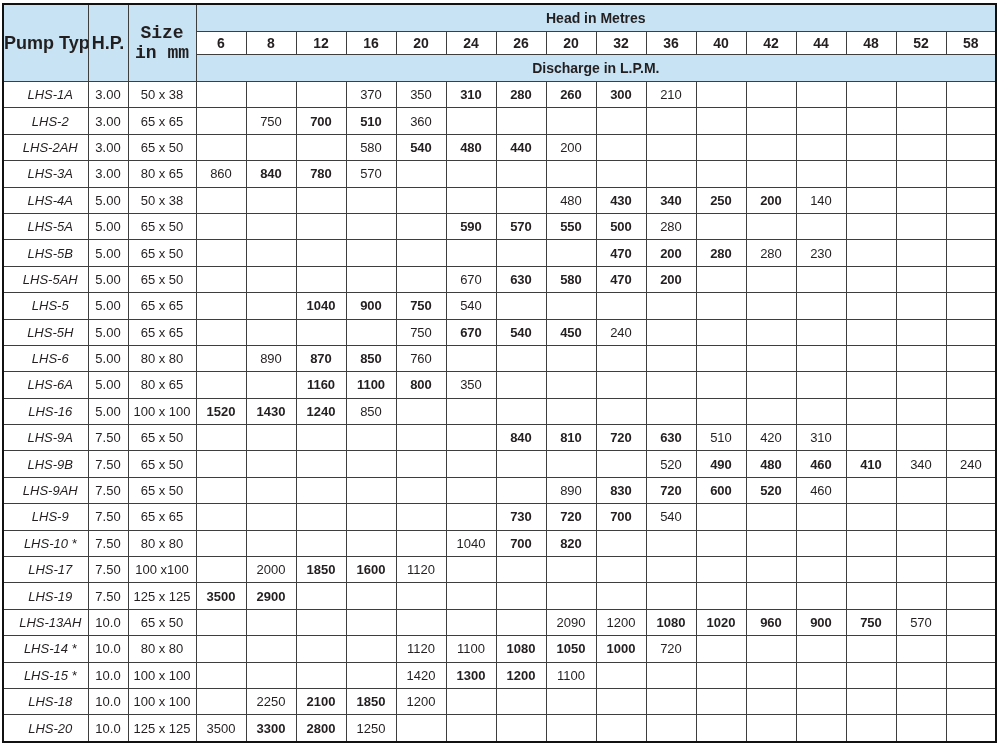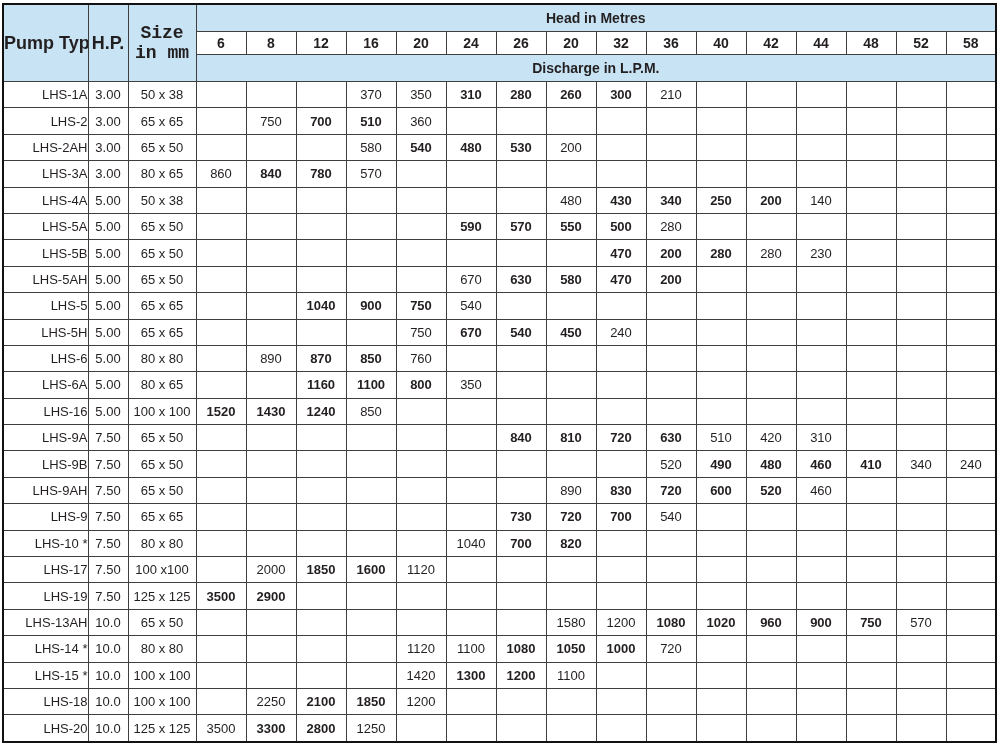--- a/index.html
+++ b/index.html
@@ -35,21 +35,21 @@
     font-weight:bold;
     font-size:14px;
     height:22px;
     text-align:center;
   }
   tbody td{
     height:25.4px;
     font-size:13px;
     background:#ffffff;
   }
-  td.pump{text-align:right;padding-left:9px;}
+  td.pump{text-align:center;padding-left:9px;font-style:italic;}
   td.ctr{text-align:center;}
   td.bold{font-weight:bold;}
 </style>
 </head>
 <body>
 
 <table class="pump-table">
   <colgroup>
     <col style="width:85px">
     <col style="width:40px">
@@ -131,21 +131,21 @@
       <tr>
         <td class="pump">LHS-2AH</td>
         <td class="ctr">3.00</td>
         <td class="ctr">65 x 50</td>
         <td class="ctr"></td>
         <td class="ctr"></td>
         <td class="ctr"></td>
         <td class="ctr">580</td>
         <td class="ctr bold">540</td>
         <td class="ctr bold">480</td>
-        <td class="ctr bold">530</td>
+        <td class="ctr bold">440</td>
         <td class="ctr">200</td>
         <td class="ctr"></td>
         <td class="ctr"></td>
         <td class="ctr"></td>
         <td class="ctr"></td>
         <td class="ctr"></td>
         <td class="ctr"></td>
         <td class="ctr"></td>
         <td class="ctr"></td>
       </tr>
@@ -510,21 +510,21 @@
         <td class="pump">LHS-13AH</td>
         <td class="ctr">10.0</td>
         <td class="ctr">65 x 50</td>
         <td class="ctr"></td>
         <td class="ctr"></td>
         <td class="ctr"></td>
         <td class="ctr"></td>
         <td class="ctr"></td>
         <td class="ctr"></td>
         <td class="ctr"></td>
-        <td class="ctr">1580</td>
+        <td class="ctr">2090</td>
         <td class="ctr">1200</td>
         <td class="ctr bold">1080</td>
         <td class="ctr bold">1020</td>
         <td class="ctr bold">960</td>
         <td class="ctr bold">900</td>
         <td class="ctr bold">750</td>
         <td class="ctr">570</td>
         <td class="ctr"></td>
       </tr>
       <tr>

